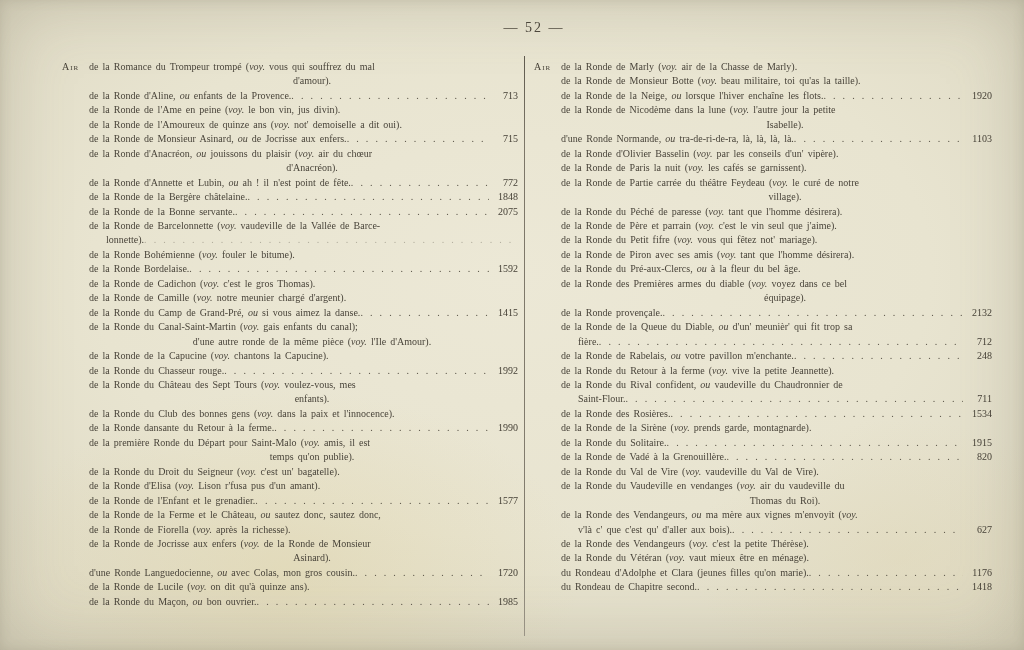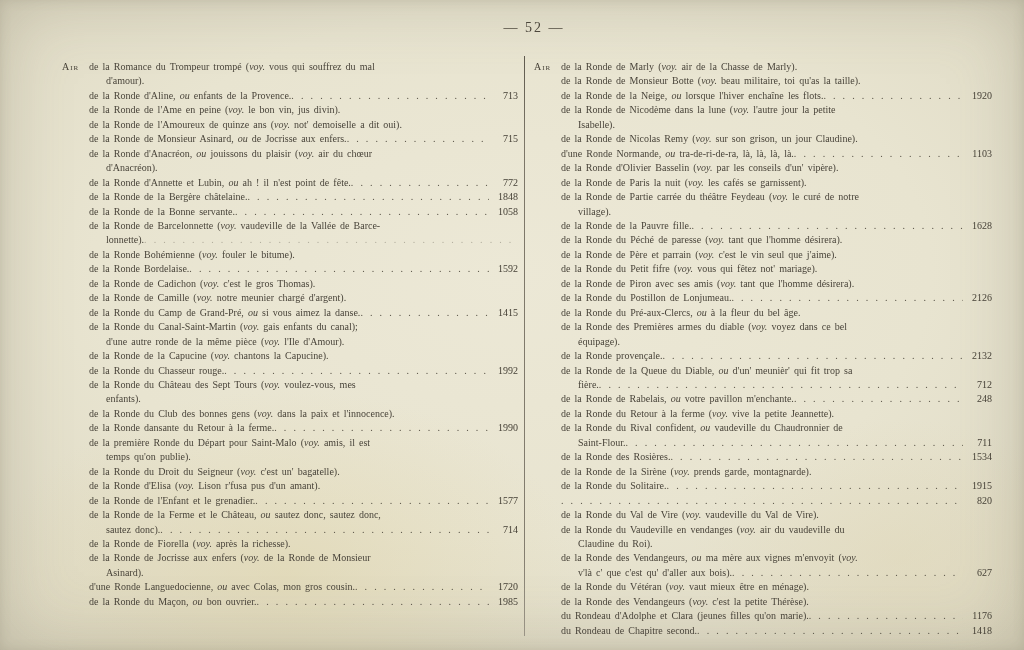--- a/index.html
+++ b/index.html
@@ -21,21 +21,21 @@
     font-size:14px;letter-spacing:2px;color:#4c473c;padding-left:38px;
   }
   .divider{
     position:absolute;left:524px;top:56px;width:1px;height:580px;
     background:linear-gradient(#5f5a4e,#7c7668 15%,#837d6f 85%,#9a9486);
   }
   .column{position:absolute;top:60px;font-size:10px;line-height:14.45px;word-spacing:1.6px;}
   #col-left{left:62px;width:456px;}
   #col-right{left:534px;width:458px;}
   .row{display:flex;position:relative;padding-left:27px;overflow:hidden;white-space:nowrap;}
-  .row.cont{padding-left:44px;}
+  .row.cont{padding-left:44px;justify-content:center;}
   .air{
     position:absolute;left:0;top:0;
     font-variant:small-caps;letter-spacing:1px;color:#443f35;
   }
   .t{flex:0 0 auto;white-space:nowrap;}
   .t i{}
   .dots{flex:1 1 auto;overflow:hidden;white-space:nowrap;color:#5a5548;}
   .dots::before{
     content:" . . . . . . . . . . . . . . . . . . . . . . . . . . . . . . . . . . . . . . . . . . . . . . . . . . . . . . . . . . . . . . . . . . . . . . . . . . . . . . . .";
     letter-spacing:1.5px;
@@ -88,21 +88,21 @@
       <span class="n">772</span>
     </div>
     <div class="row">
       <span class="t">de la Ronde de la Bergère châtelaine.</span>
       <span class="dots"></span>
       <span class="n">1848</span>
     </div>
     <div class="row">
       <span class="t">de la Ronde de la Bonne servante.</span>
       <span class="dots"></span>
-      <span class="n">1058</span>
+      <span class="n">2075</span>
     </div>
     <div class="row">
       <span class="t">de la Ronde de Barcelonnette (<i>voy.</i> vaudeville de la Vallée de Barce-</span>
     </div>
     <div class="row cont">
       <span class="t">lonnette).</span>
       <span class="dots faint"></span>
     </div>
     <div class="row">
       <span class="t">de la Ronde Bohémienne (<i>voy.</i> fouler le bitume).</span>
@@ -164,38 +164,36 @@
       <span class="t">de la Ronde d'Elisa (<i>voy.</i> Lison r'fusa pus d'un amant).</span>
     </div>
     <div class="row">
       <span class="t">de la Ronde de l'Enfant et le grenadier.</span>
       <span class="dots"></span>
       <span class="n">1577</span>
     </div>
     <div class="row">
       <span class="t">de la Ronde de la Ferme et le Château, <i>ou</i> sautez donc, sautez donc,</span>
     </div>
-    <div class="row cont">
-      <span class="t">sautez donc).</span>
-      <span class="dots"></span>
-      <span class="n">714</span>
-    </div>
     <div class="row">
       <span class="t">de la Ronde de Fiorella (<i>voy.</i> après la richesse).</span>
     </div>
     <div class="row">
       <span class="t">de la Ronde de Jocrisse aux enfers (<i>voy.</i> de la Ronde de Monsieur</span>
     </div>
     <div class="row cont">
       <span class="t">Asinard).</span>
     </div>
     <div class="row">
       <span class="t">d'une Ronde Languedocienne, <i>ou</i> avec Colas, mon gros cousin.</span>
       <span class="dots"></span>
       <span class="n">1720</span>
+    </div>
+    <div class="row">
+      <span class="t">de la Ronde de Lucile (<i>voy.</i> on dit qu'à quinze ans).</span>
     </div>
     <div class="row">
       <span class="t">de la Ronde du Maçon, <i>ou</i> bon ouvrier.</span>
       <span class="dots"></span>
       <span class="n">1985</span>
     </div>
   </div>
 <div id="col-right" class="column">
     <div class="row">
       <span class="air">Air</span>
@@ -209,62 +207,49 @@
       <span class="dots"></span>
       <span class="n">1920</span>
     </div>
     <div class="row">
       <span class="t">de la Ronde de Nicodème dans la lune (<i>voy.</i> l'autre jour la petite</span>
     </div>
     <div class="row cont">
       <span class="t">Isabelle).</span>
     </div>
     <div class="row">
-      <span class="t">de la Ronde de Nicolas Remy (<i>voy.</i> sur son grison, un jour Claudine).</span>
-    </div>
-    <div class="row">
       <span class="t">d'une Ronde Normande, <i>ou</i> tra-de-ri-de-ra, là, là, là, là.</span>
       <span class="dots"></span>
       <span class="n">1103</span>
     </div>
     <div class="row">
       <span class="t">de la Ronde d'Olivier Basselin (<i>voy.</i> par les conseils d'un' vipère).</span>
     </div>
     <div class="row">
       <span class="t">de la Ronde de Paris la nuit (<i>voy.</i> les cafés se garnissent).</span>
     </div>
     <div class="row">
       <span class="t">de la Ronde de Partie carrée du théâtre Feydeau (<i>voy.</i> le curé de notre</span>
     </div>
     <div class="row cont">
       <span class="t">village).</span>
     </div>
     <div class="row">
-      <span class="t">de la Ronde de la Pauvre fille.</span>
-      <span class="dots"></span>
-      <span class="n">1628</span>
-    </div>
-    <div class="row">
       <span class="t">de la Ronde du Péché de paresse (<i>voy.</i> tant que l'homme désirera).</span>
     </div>
     <div class="row">
       <span class="t">de la Ronde de Père et parrain (<i>voy.</i> c'est le vin seul que j'aime).</span>
     </div>
     <div class="row">
       <span class="t">de la Ronde du Petit fifre (<i>voy.</i> vous qui fêtez not' mariage).</span>
     </div>
     <div class="row">
       <span class="t">de la Ronde de Piron avec ses amis (<i>voy.</i> tant que l'homme désirera).</span>
     </div>
     <div class="row">
-      <span class="t">de la Ronde du Postillon de Lonjumeau.</span>
-      <span class="dots"></span>
-      <span class="n">2126</span>
-    </div>
-    <div class="row">
       <span class="t">de la Ronde du Pré-aux-Clercs, <i>ou</i> à la fleur du bel âge.</span>
     </div>
     <div class="row">
       <span class="t">de la Ronde des Premières armes du diable (<i>voy.</i> voyez dans ce bel</span>
     </div>
     <div class="row cont">
       <span class="t">équipage).</span>
     </div>
     <div class="row">
       <span class="t">de la Ronde provençale.</span>
@@ -302,47 +287,48 @@
     </div>
     <div class="row">
       <span class="t">de la Ronde de la Sirène (<i>voy.</i> prends garde, montagnarde).</span>
     </div>
     <div class="row">
       <span class="t">de la Ronde du Solitaire.</span>
       <span class="dots"></span>
       <span class="n">1915</span>
     </div>
     <div class="row">
+      <span class="t">de la Ronde de Vadé à la Grenouillère.</span>
       <span class="dots"></span>
       <span class="n">820</span>
     </div>
     <div class="row">
       <span class="t">de la Ronde du Val de Vire (<i>voy.</i> vaudeville du Val de Vire).</span>
     </div>
     <div class="row">
       <span class="t">de la Ronde du Vaudeville en vendanges (<i>voy.</i> air du vaudeville du</span>
     </div>
     <div class="row cont">
-      <span class="t">Claudine du Roi).</span>
+      <span class="t">Thomas du Roi).</span>
     </div>
     <div class="row">
       <span class="t">de la Ronde des Vendangeurs, <i>ou</i> ma mère aux vignes m'envoyit (<i>voy.</i></span>
     </div>
     <div class="row cont">
       <span class="t">v'là c' que c'est qu' d'aller aux bois).</span>
       <span class="dots"></span>
       <span class="n">627</span>
     </div>
     <div class="row">
+      <span class="t">de la Ronde des Vendangeurs (<i>voy.</i> c'est la petite Thérèse).</span>
+    </div>
+    <div class="row">
       <span class="t">de la Ronde du Vétéran (<i>voy.</i> vaut mieux être en ménage).</span>
     </div>
     <div class="row">
-      <span class="t">de la Ronde des Vendangeurs (<i>voy.</i> c'est la petite Thérèse).</span>
-    </div>
-    <div class="row">
       <span class="t">du Rondeau d'Adolphe et Clara (jeunes filles qu'on marie).</span>
       <span class="dots"></span>
       <span class="n">1176</span>
     </div>
     <div class="row">
       <span class="t">du Rondeau de Chapitre second.</span>
       <span class="dots"></span>
       <span class="n">1418</span>
     </div>
   </div>

